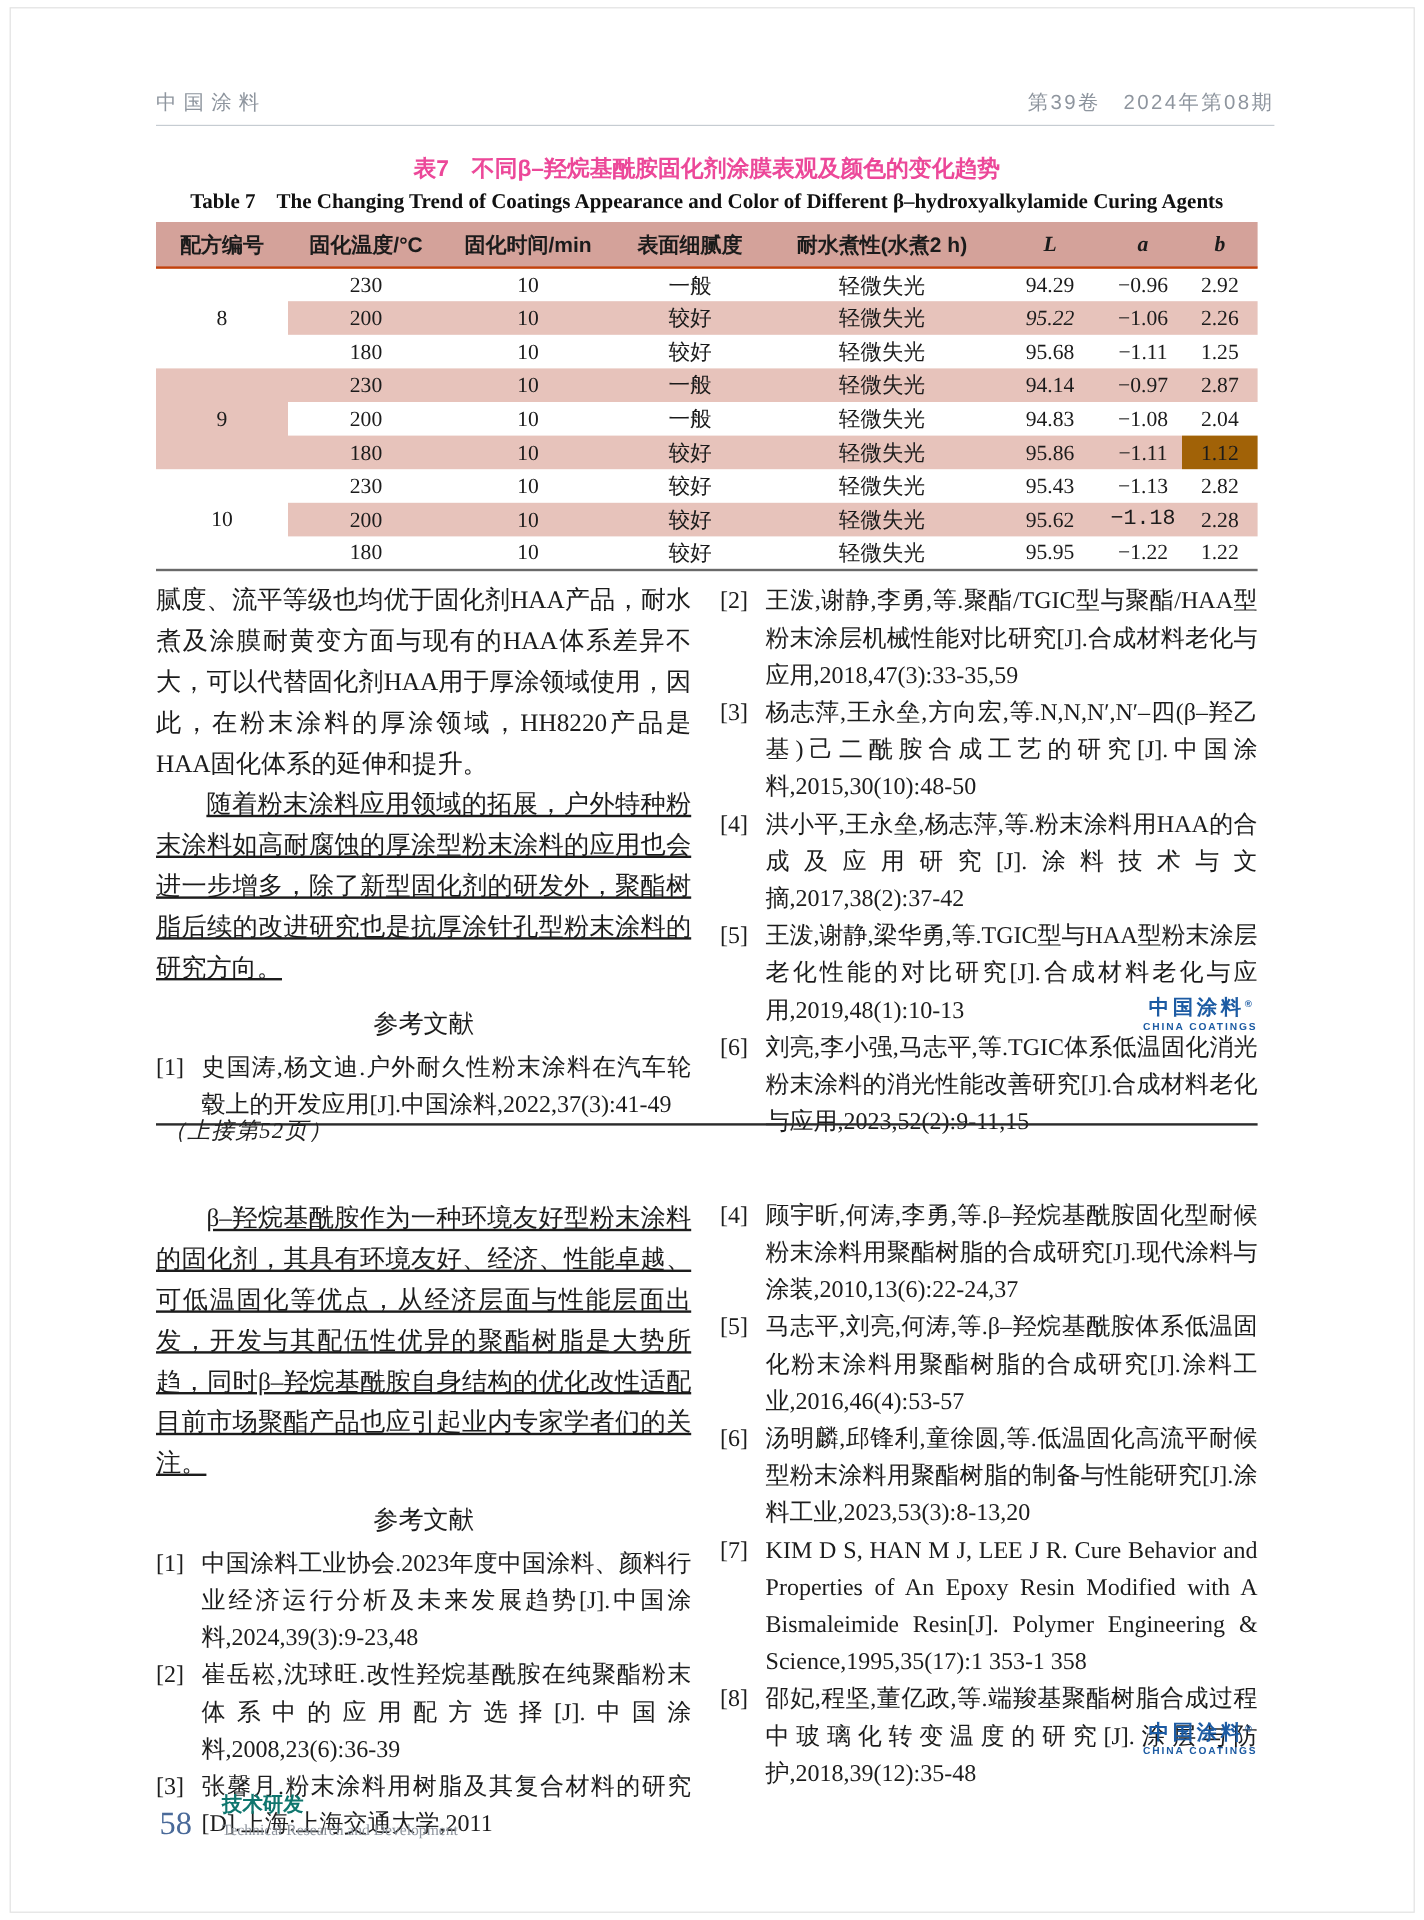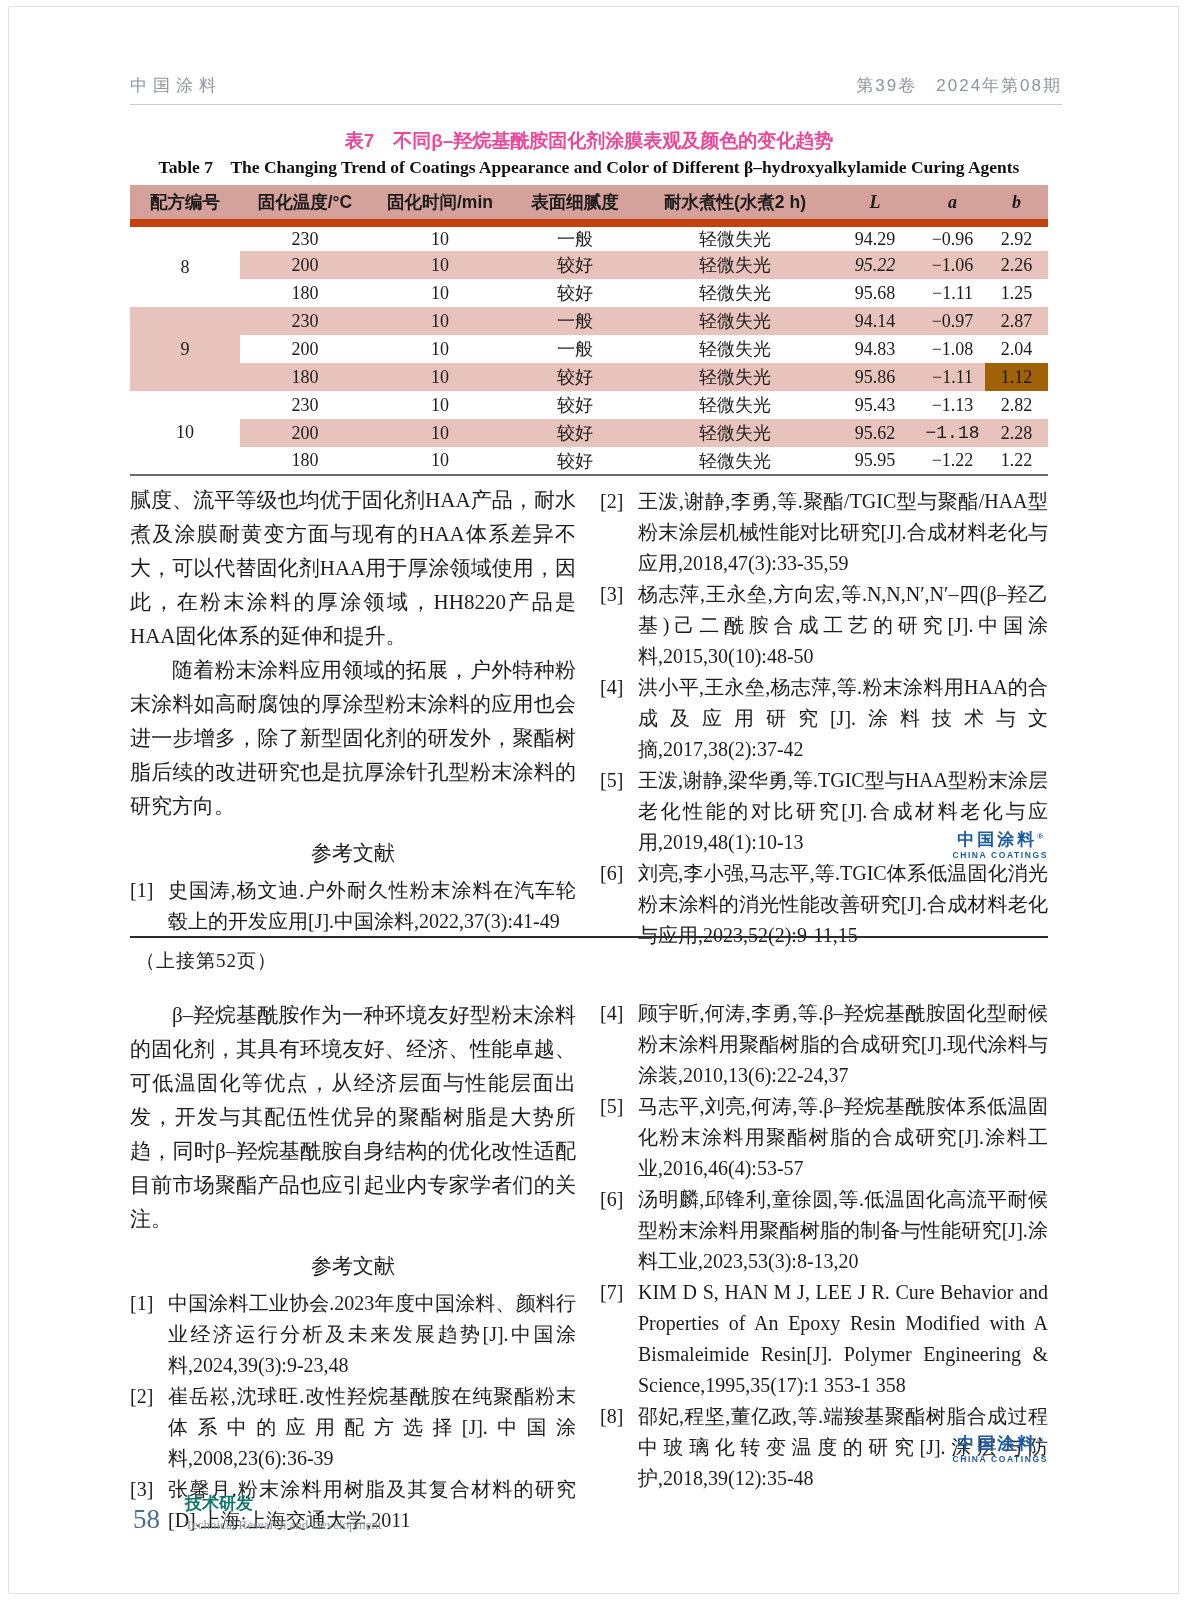--- a/index.html
+++ b/index.html
@@ -19,41 +19,41 @@
   .table-title-zh { position:absolute; left:130px; top:128px; width:918px; text-align:center;
                     font-family:"Liberation Sans","DejaVu Sans",sans-serif; font-weight:bold; font-size:19px; color:#ec4899; }
   .table-title-en { position:absolute; left:130px; top:155px; width:918px; text-align:center;
                     font-weight:bold; font-size:17.5px; color:#111; }
 
   
   table.data-table { position:absolute; left:130px; top:185px; width:918px; border-collapse:collapse; table-layout:fixed; }
   table.data-table th { height:38px; font-family:"Liberation Sans","DejaVu Sans",sans-serif; font-weight:bold;
                         font-size:17.5px; color:#1b1b1b; text-align:center; vertical-align:middle; }
   table.data-table th.lab { font-family:"Liberation Serif","DejaVu Serif",serif; font-style:italic; font-weight:bold; font-size:18px; }
-  table.data-table thead tr { border-bottom:8px solid #c2410c; }
+  table.data-table thead tr { border-bottom:2px solid #c2410c; }
   table.data-table td { height:28px; font-size:18px; text-align:center; vertical-align:middle; color:#1b1b1b; }
   table.data-table tbody { border-bottom:2px solid #6a6a6a; }
 
   
   .col { position:absolute; width:448px; }
   .col p { font-size:21px; line-height:34px; text-align:justify; text-justify:inter-ideograph; }
-  .col p.indent { text-indent:2em; }
+  .col p.indent { text-indent:2em;text-decoration:underline; }
   .refs-heading { font-family:"Liberation Sans","DejaVu Sans",sans-serif; font-weight:normal; font-size:21px;
                   text-align:center; margin-top:16px; margin-bottom:8px; }
   .ref { display:flex; font-size:20px; line-height:31px; }
   .ref .ref-num { flex:0 0 38px; }
   .ref .ref-text { flex:1; text-align:justify; text-justify:inter-ideograph; }
 
   .upper-left  { left:130px; top:483px; width:446px; }
   .upper-right { left:600px; top:486px; }
   .lower-left  { left:130px; top:998px; width:446px; }
   .lower-right { left:600px; top:998px; }
 
   .section-divider { position:absolute; left:130px; top:936px; width:918px; border-top:2px solid #2b2b2b; }
-  .continuation { position:absolute; left:136px; top:948px; font-size:19px; color:#222; letter-spacing:1px; }
+  .continuation { position:absolute; left:136px; top:929px; font-size:19px; font-style:italic; color:#222; letter-spacing:1px; }
 
   
   .logo { position:absolute; right:139px; text-align:center; color:#1c5ba3; font-family:"Liberation Sans","DejaVu Sans",sans-serif; }
   .logo .zh { font-size:17px; font-weight:bold; letter-spacing:3px; line-height:18px; }
   .logo .zh sup { font-size:8px; vertical-align:6px; letter-spacing:0; }
   .logo .en { font-size:8.5px; font-weight:bold; letter-spacing:1.6px; line-height:12px; }
   .logo-upper { top:828px; }
   .logo-lower { top:1432px; }
 
   

